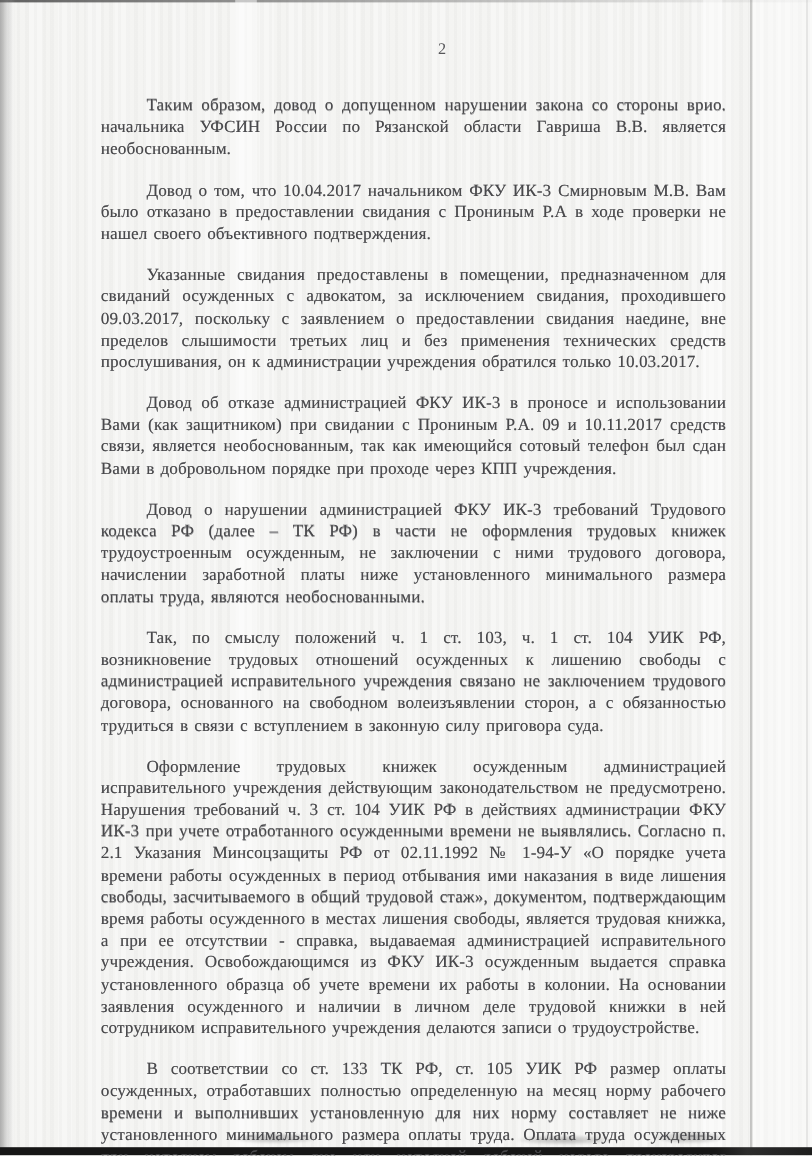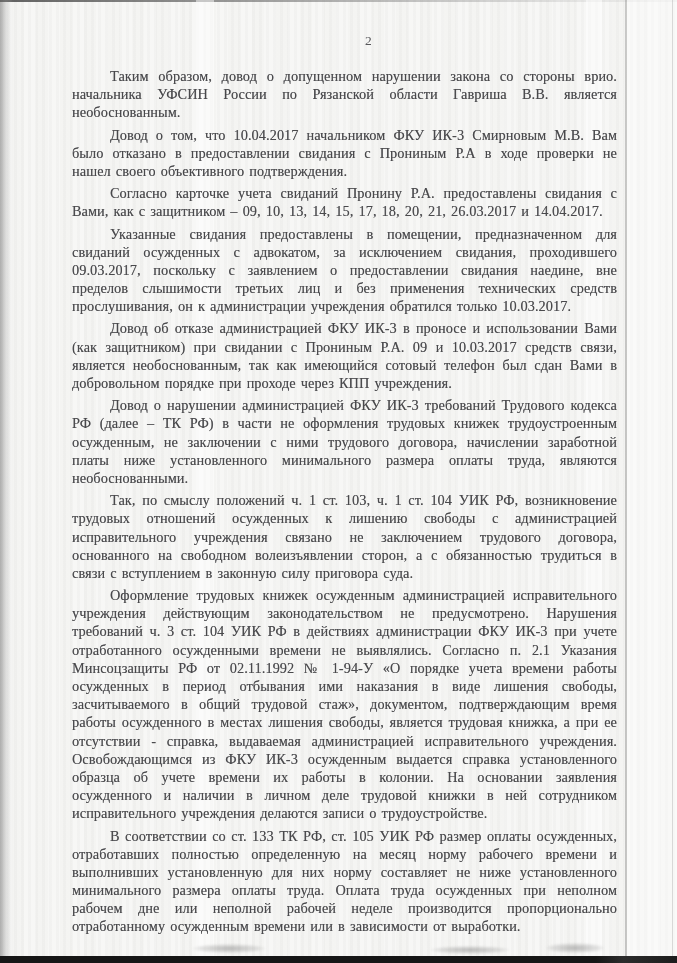--- a/index.html
+++ b/index.html
@@ -69,21 +69,21 @@
   .body-text{
     position:absolute;top:63px;left:68px;width:553px;
     font-size:14.2px;line-height:18.18px;
     color:var(--ink);
     text-align:justify;
     letter-spacing:.12px;
     word-spacing:1.4px;
     text-shadow:.2px .2px .5px rgba(73,73,76,.55);
     hyphens:none;
   }
-  .body-text p{margin:4px;text-indent:38px;}
+  .body-text p{margin:16px;text-indent:38px;}
 </style>
 </head>
 <body>
 
 <div class="scan">
 
   <div class="edge-top"></div>
   <div class="edge-left"></div>
   <div class="bright-band band-a"></div>
   <div class="bright-band band-b"></div>
@@ -92,22 +92,21 @@
   <div class="right-edge-line"></div>
   <div class="smudge smudge-a"></div>
   <div class="smudge smudge-b"></div>
   <div class="smudge smudge-c"></div>
   <div class="bottom-bar"></div>
 
   <div class="page-number">2</div>
   <div class="body-text">
       <p>Таким образом, довод о допущенном нарушении закона со стороны врио. начальника УФСИН России по Рязанской области Гавриша В.В. является необоснованным.</p>
       <p>Довод о том, что 10.04.2017 начальником ФКУ ИК-3 Смирновым М.В. Вам было отказано в предоставлении свидания с Прониным Р.А в ходе проверки не нашел своего объективного подтверждения.</p>
-      <p>Согласно карточке учета свиданий Пронину Р.А. предоставлены свидания с Вами, как с защитником – 09, 10, 13, 14, 15, 17, 18, 20, 21, 26.03.2017 и 14.04.2017.</p>
       <p>Указанные свидания предоставлены в помещении, предназначенном для свиданий осужденных с адвокатом, за исключением свидания, проходившего 09.03.2017, поскольку с заявлением о предоставлении свидания наедине, вне пределов слышимости третьих лиц и без применения технических средств прослушивания, он к администрации учреждения обратился только 10.03.2017.</p>
-      <p>Довод об отказе администрацией ФКУ ИК-3 в проносе и использовании Вами (как защитником) при свидании с Прониным Р.А. 09 и 10.03.2017 средств связи, является необоснованным, так как имеющийся сотовый телефон был сдан Вами в добровольном порядке при проходе через КПП учреждения.</p>
+      <p>Довод об отказе администрацией ФКУ ИК-3 в проносе и использовании Вами (как защитником) при свидании с Прониным Р.А. 09 и 10.11.2017 средств связи, является необоснованным, так как имеющийся сотовый телефон был сдан Вами в добровольном порядке при проходе через КПП учреждения.</p>
       <p>Довод о нарушении администрацией ФКУ ИК-3 требований Трудового кодекса РФ (далее – ТК РФ) в части не оформления трудовых книжек трудоустроенным осужденным, не заключении с ними трудового договора, начислении заработной платы ниже установленного минимального размера оплаты труда, являются необоснованными.</p>
       <p>Так, по смыслу положений ч. 1 ст. 103, ч. 1 ст. 104 УИК РФ, возникновение трудовых отношений осужденных к лишению свободы с администрацией исправительного учреждения связано не заключением трудового договора, основанного на свободном волеизъявлении сторон, а с обязанностью трудиться в связи с вступлением в законную силу приговора суда.</p>
       <p>Оформление трудовых книжек осужденным администрацией исправительного учреждения действующим законодательством не предусмотрено. Нарушения требований ч. 3 ст. 104 УИК РФ в действиях администрации ФКУ ИК-3 при учете отработанного осужденными времени не выявлялись. Согласно п. 2.1 Указания Минсоцзащиты РФ от 02.11.1992 № 1-94-У «О порядке учета времени работы осужденных в период отбывания ими наказания в виде лишения свободы, засчитываемого в общий трудовой стаж», документом, подтверждающим время работы осужденного в местах лишения свободы, является трудовая книжка, а при ее отсутствии - справка, выдаваемая администрацией исправительного учреждения. Освобождающимся из ФКУ ИК-3 осужденным выдается справка установленного образца об учете времени их работы в колонии. На основании заявления осужденного и наличии в личном деле трудовой книжки в ней сотрудником исправительного учреждения делаются записи о трудоустройстве.</p>
       <p>В соответствии со ст. 133 ТК РФ, ст. 105 УИК РФ размер оплаты осужденных, отработавших полностью определенную на месяц норму рабочего времени и выполнивших установленную для них норму составляет не ниже установленного минимального размера оплаты труда. Оплата труда осужденных при неполном рабочем дне или неполной рабочей неделе производится пропорционально отработанному осужденным времени или в зависимости от выработки.</p>
     </div>
 
 </div>
 
 </body></html>

